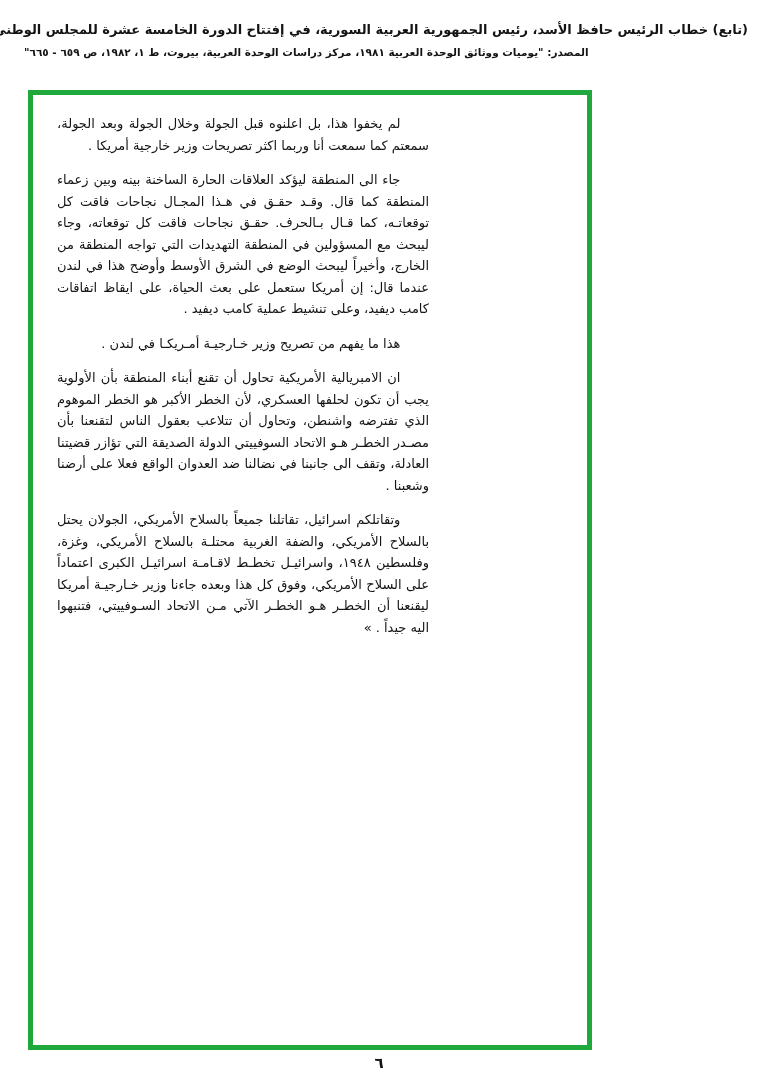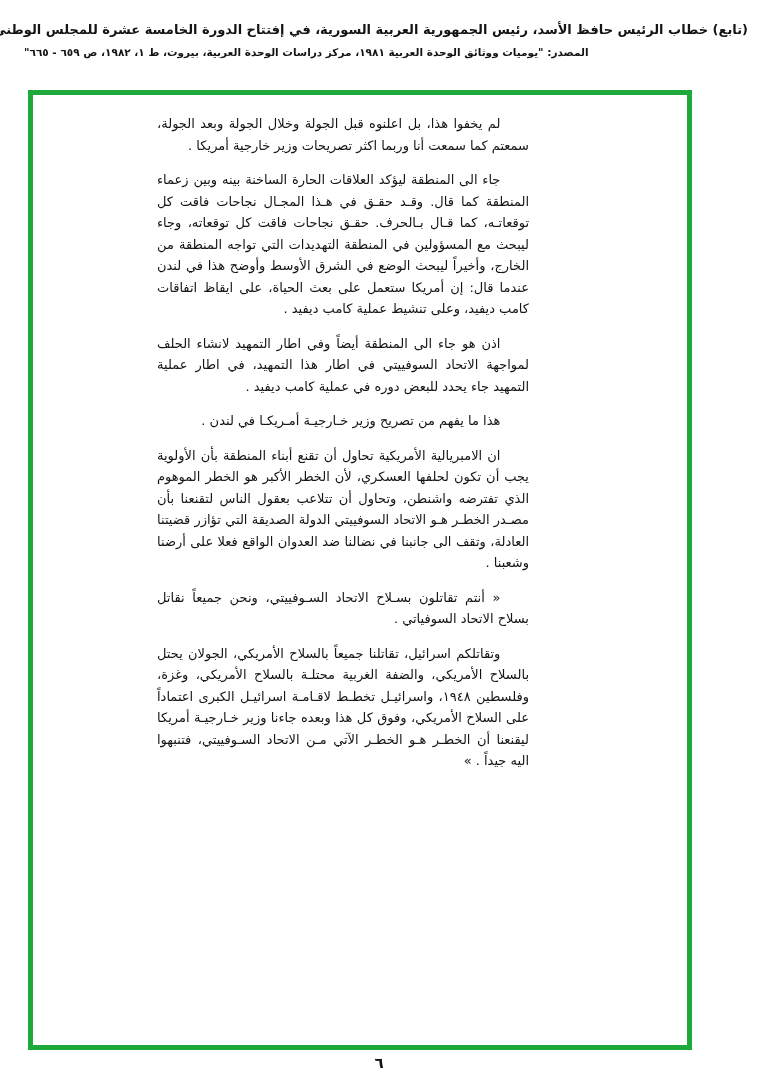--- a/index.html
+++ b/index.html
@@ -34,21 +34,21 @@
     font-weight:bold;
     font-size:10.5px;
     text-align:left;
     margin-top:9px;
     padding-left:14px;
   }
   .green-box{
     position:absolute;
     left:28px;
     top:90px;
-    width:664px;
+    width:564px;
     height:960px;
     border:5px solid var(--green);
     box-sizing:border-box;
     background:#ffffff;
   }
   .body-text{
     position:absolute;
     top:18px;
     right:158px;
     width:372px;
@@ -79,23 +79,21 @@
 
   <div class="header">
     <div class="header-line1">(تابع) خطاب الرئيس حافظ الأسد، رئيس الجمهورية العربية السورية، في إفتتاح الدورة الخامسة عشرة للمجلس الوطني الفلسطيني</div>
     <div class="header-line2">المصدر:  "يوميات ووثائق الوحدة العربية ١٩٨١، مركز دراسات الوحدة العربية، بيروت، ط ١، ١٩٨٢، ص ٦٥٩ - ٦٦٥"</div>
   </div>
 
   <div class="green-box">
     <div class="body-text">
       <p>لم يخفوا هذا، بل اعلنوه قبل الجولة وخلال الجولة وبعد الجولة، سمعتم كما سمعت أنا وربما اكثر تصريحات وزير خارجية أمريكا .</p>
       <p>جاء الى المنطقة ليؤكد العلاقات الحارة الساخنة بينه وبين زعماء المنطقة كما قال. وقـد حقـق في هـذا المجـال نجاحات فاقت كل توقعاتـه، كما قـال بـالحرف. حقـق نجاحات فاقت كل توقعاته، وجاء ليبحث مع المسؤولين في المنطقة التهديدات التي تواجه المنطقة من الخارج، وأخيراً ليبحث الوضع في الشرق الأوسط وأوضح هذا في لندن عندما قال: إن أمريكا ستعمل على بعث الحياة، على ايقاظ اتفاقات كامب ديفيد، وعلى تنشيط عملية كامب ديفيد .</p>
-      <p>اذن هو جاء الى المنطقة أيضاً وفي اطار التمهيد لانشاء الحلف لمواجهة الاتحاد السوفييتي في اطار هذا التمهيد، في اطار عملية التمهيد جاء يحدد للبعض دوره في عملية كامب ديفيد .</p>
       <p>هذا ما يفهم من تصريح وزير خـارجيـة أمـريكـا في لندن .</p>
       <p>ان الامبريالية الأمريكية تحاول أن تقنع أبناء المنطقة بأن الأولوية يجب أن تكون لحلفها العسكري، لأن الخطر الأكبر هو الخطر الموهوم الذي تفترضه واشنطن، وتحاول أن تتلاعب بعقول الناس لتقنعنا بأن مصـدر الخطـر هـو الاتحاد السوفييتي الدولة الصديقة التي تؤازر قضيتنا العادلة، وتقف الى جانبنا في نضالنا ضد العدوان الواقع فعلا على أرضنا وشعبنا .</p>
-      <p>« أنتم تقاتلون بسـلاح الاتحاد السـوفييتي، ونحن جميعاً نقاتل بسلاح الاتحاد السوفياتي .</p>
       <p>وتقاتلكم اسرائيل، تقاتلنا جميعاً بالسلاح الأمريكي، الجولان يحتل بالسلاح الأمريكي، والضفة الغربية محتلـة بالسلاح الأمريكي، وغزة، وفلسطين ١٩٤٨، واسرائيـل تخطـط لاقـامـة اسرائيـل الكبرى اعتماداً على السلاح الأمريكي، وفوق كل هذا وبعده جاءنا وزير خـارجيـة أمريكا ليقنعنا أن الخطـر هـو الخطـر الآتي مـن الاتحاد السـوفييتي، فتنبهوا اليه جيداً . »</p>
     </div>
   </div>
 
   <div class="page-number">٦</div>
 
 </div>
 
 </body></html>

